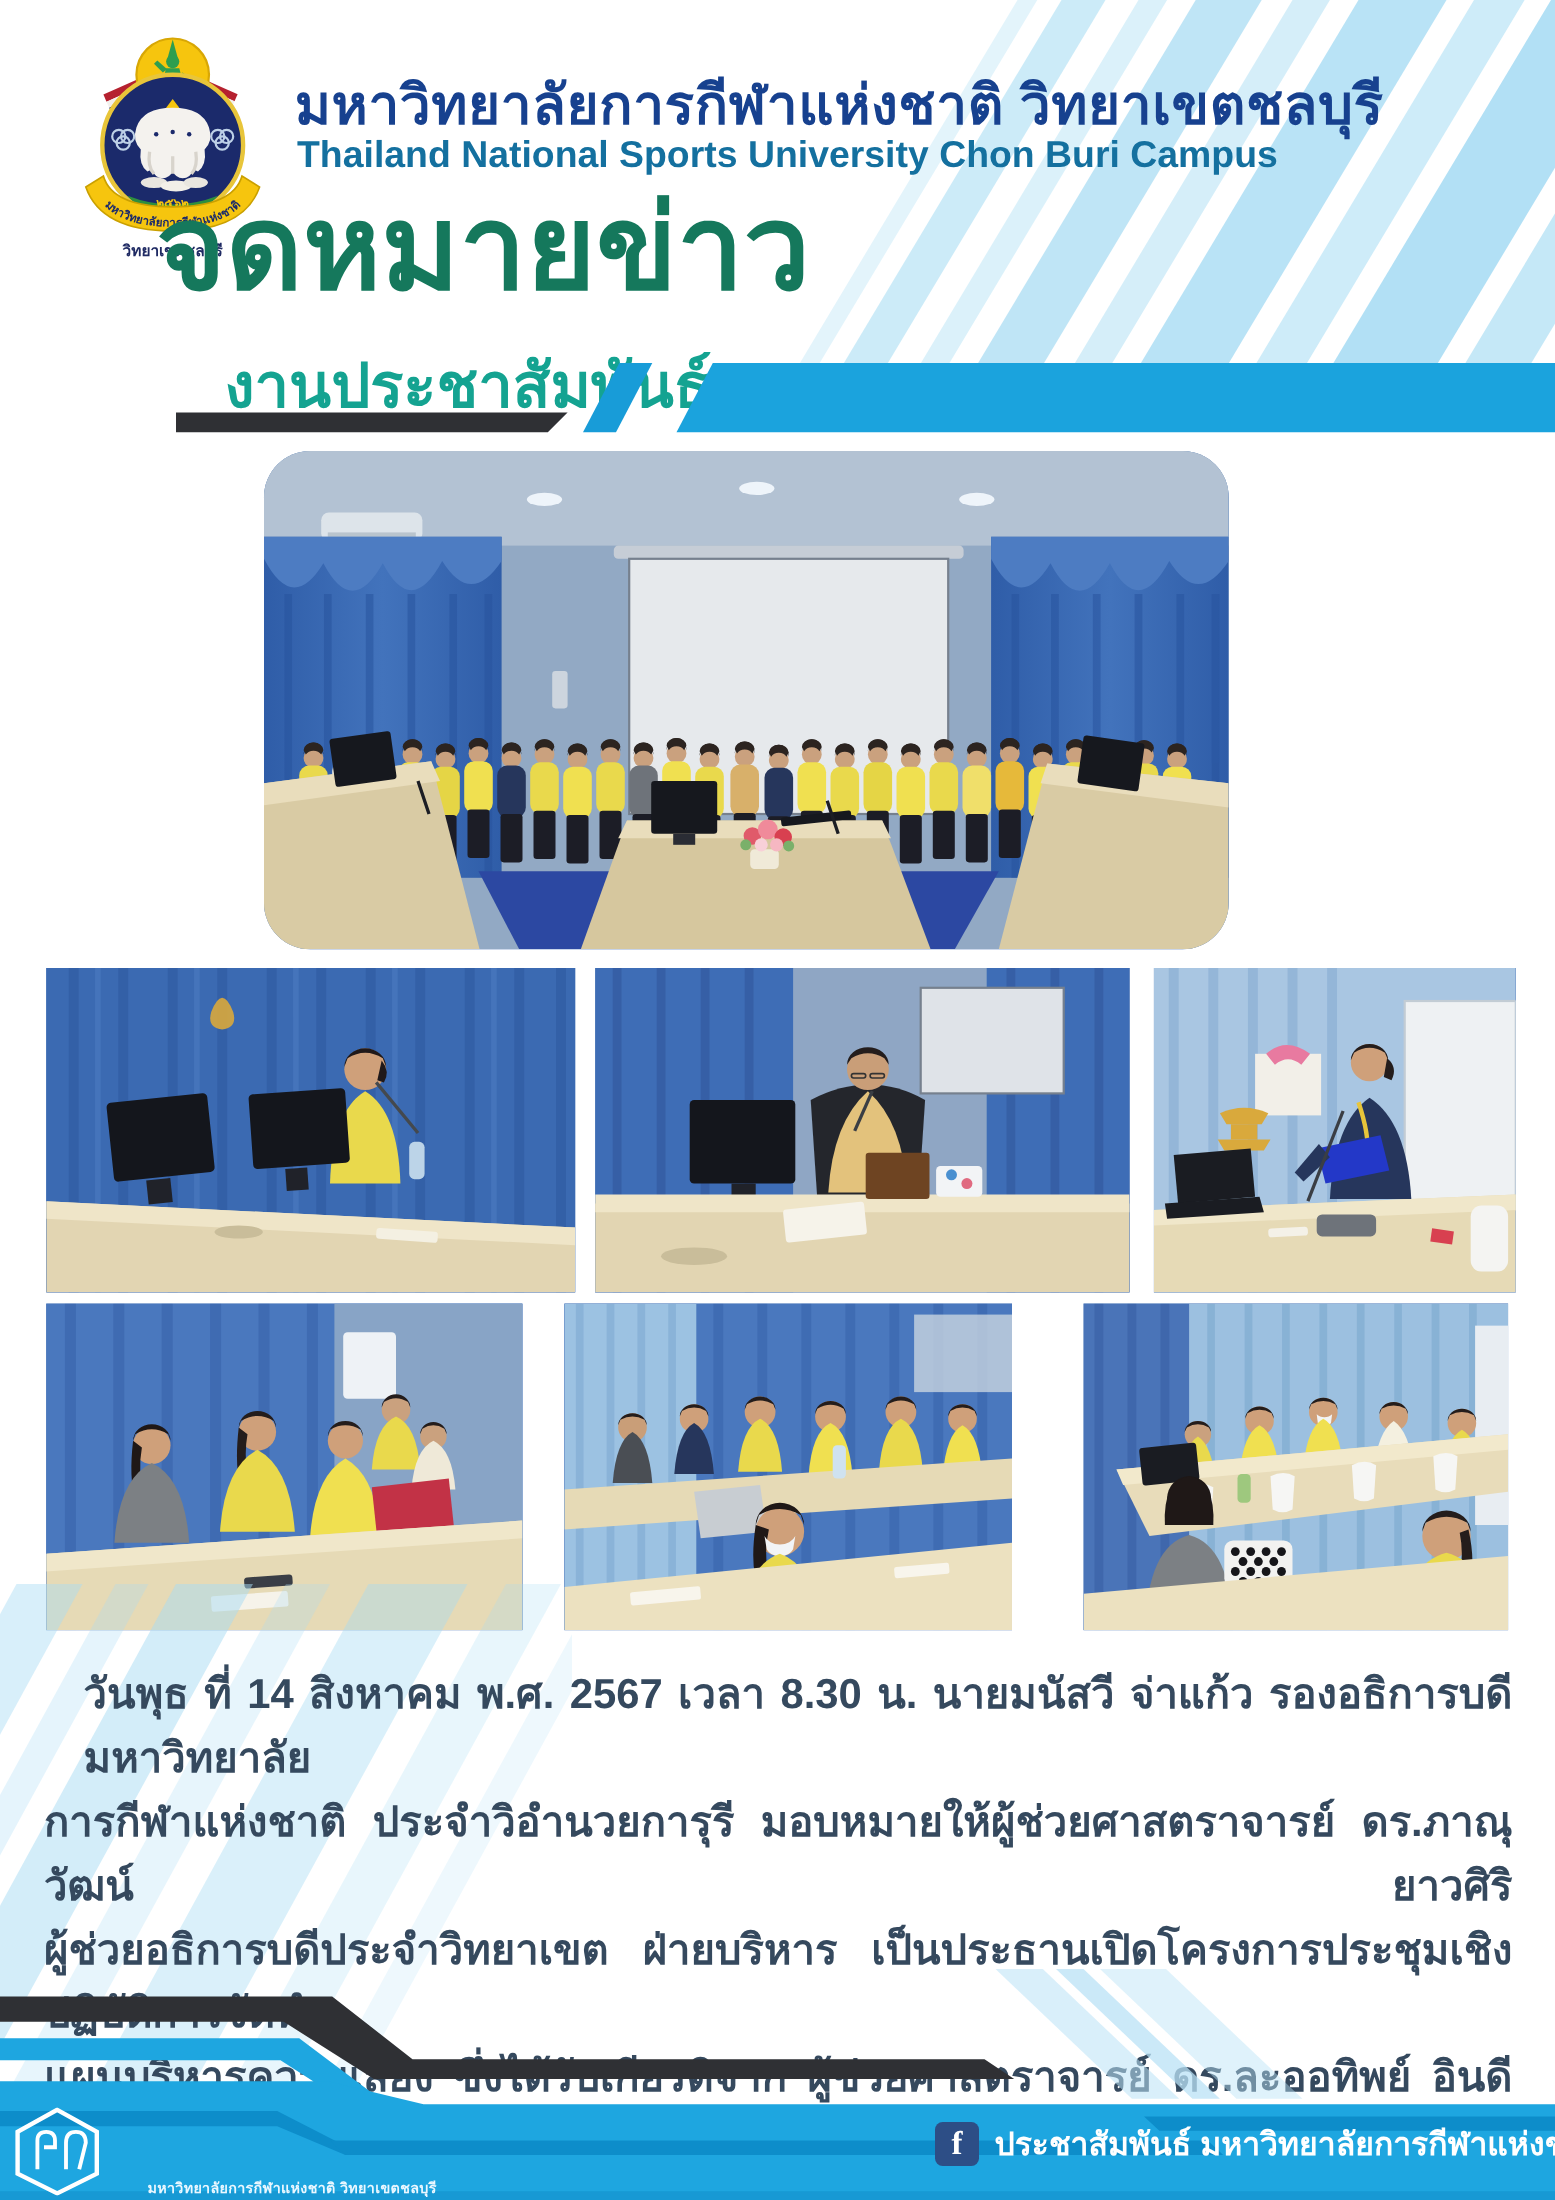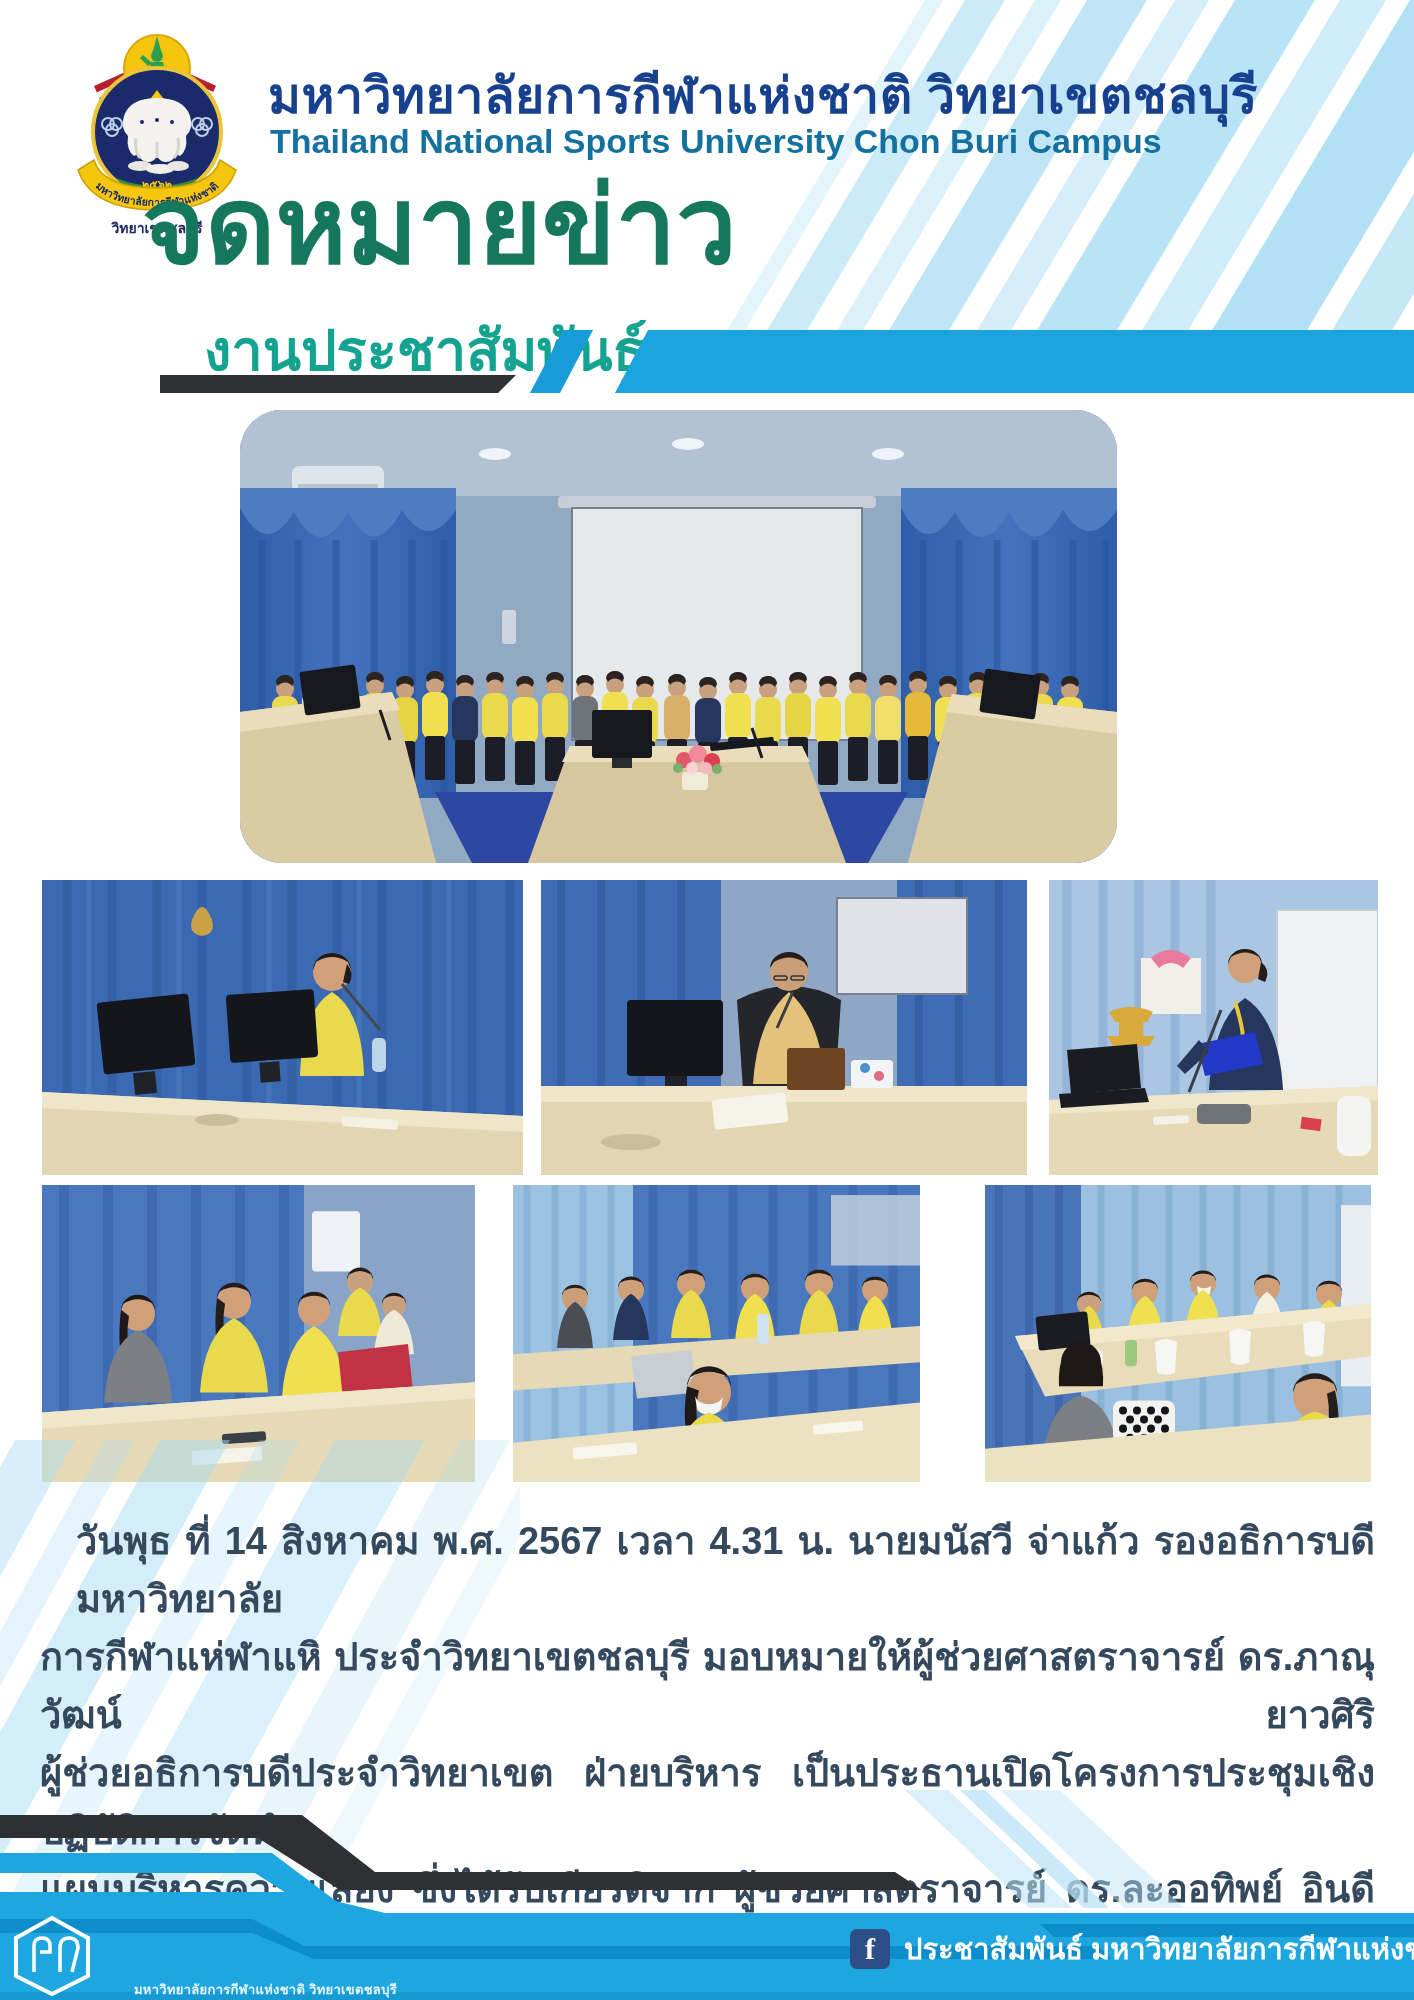--- a/index.html
+++ b/index.html
@@ -570,22 +570,22 @@
       <polygon points="-150,466 -120,466 135,0 105,0" opacity="0.30"></polygon>
       <polygon points="-95,466 -25,466 230,0 160,0" opacity="0.50"></polygon>
       <polygon points="5,466 45,466 300,0 260,0" opacity="0.28"></polygon>
       <polygon points="80,466 170,466 425,0 335,0" opacity="0.42"></polygon>
       <polygon points="205,466 255,466 510,0 460,0" opacity="0.26"></polygon>
       <polygon points="290,466 318,466 573,0 545,0" opacity="0.20"></polygon>
     </g>
   </svg>
 
   <div class="abs article">
-    <div class="ln first">วันพุธ ที่ 14 สิงหาคม พ.ศ. 2567 เวลา 4.31 น. นายมนัสวี จ่าแก้ว รองอธิการบดี มหาวิทยาลัย</div>
-    <div class="ln">การกีฬาแห่ฬาแหิ ประจำวิทยาเขตชลบุรี มอบหมายให้ผู้ช่วยศาสตราจารย์ ดร.ภาณุวัฒน์ ยาวศิริ</div>
+    <div class="ln first">วันพุธ ที่ 14 สิงหาคม พ.ศ. 2567 เวลา 8.30 น. นายมนัสวี จ่าแก้ว รองอธิการบดี มหาวิทยาลัย</div>
+    <div class="ln">การกีฬาแห่งชาติ ประจำวิอำนวยการุรี มอบหมายให้ผู้ช่วยศาสตราจารย์ ดร.ภาณุวัฒน์ ยาวศิริ</div>
     <div class="ln">ผู้ช่วยอธิการบดีประจำวิทยาเขต ฝ่ายบริหาร เป็นประธานเปิดโครงการประชุมเชิงปฏิบัติการจัดทำ</div>
     <div class="ln">แผนบริหารความเสี่ยง ซึ่งได้รับเกียรติจาก ผู้ช่วยศาสตราจารย์ ดร.ละออทิพย์ อินดี ผู้อำนวยการ</div>
     <div class="ln last">สำนักงานอธิการบดี เป็นวิทยากร ณ ห้องประชุมมาร์ติน ชั้น 3 อาคารคณะศิลปศาสตร์</div>
   </div>
 
   <svg class="abs" style="left:0;top:1790px;width:1414px;height:210px" viewBox="0 0 1414 210" aria-hidden="true">
 
     <g fill="#b9e2f6">
       <polygon points="905,0 948,0 1072,118 1029,118" opacity="0.55"></polygon>
       <polygon points="960,0 985,0 1109,118 1084,118" opacity="0.75"></polygon>

